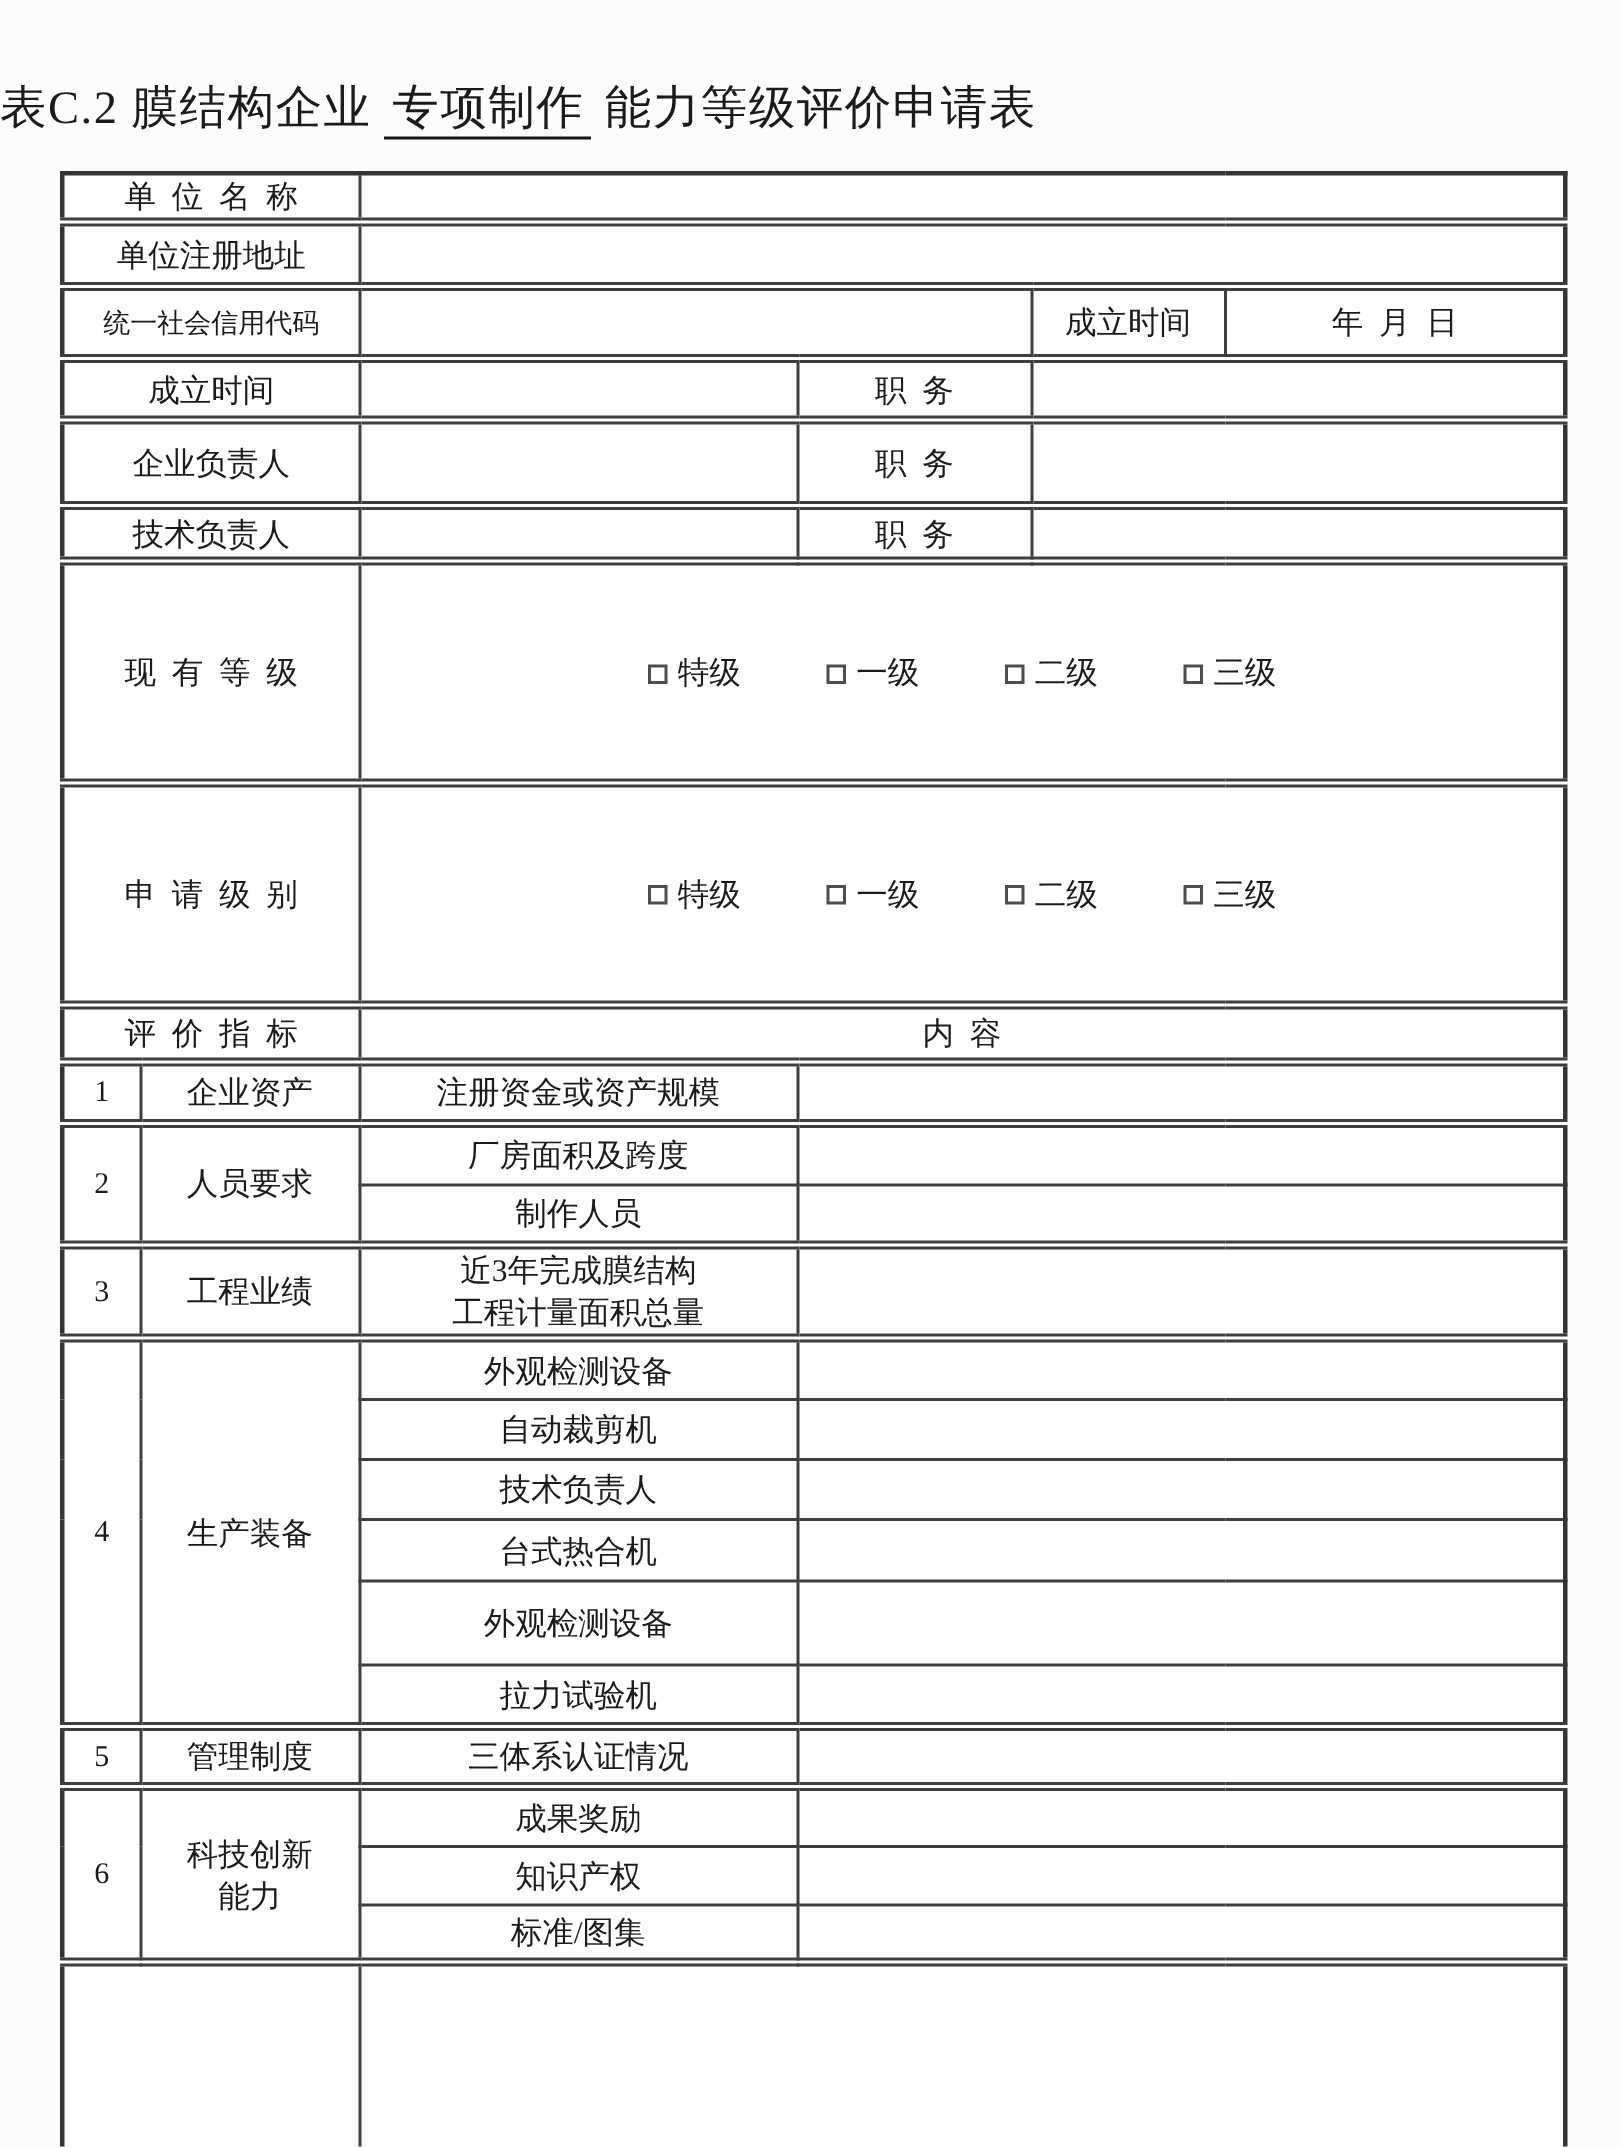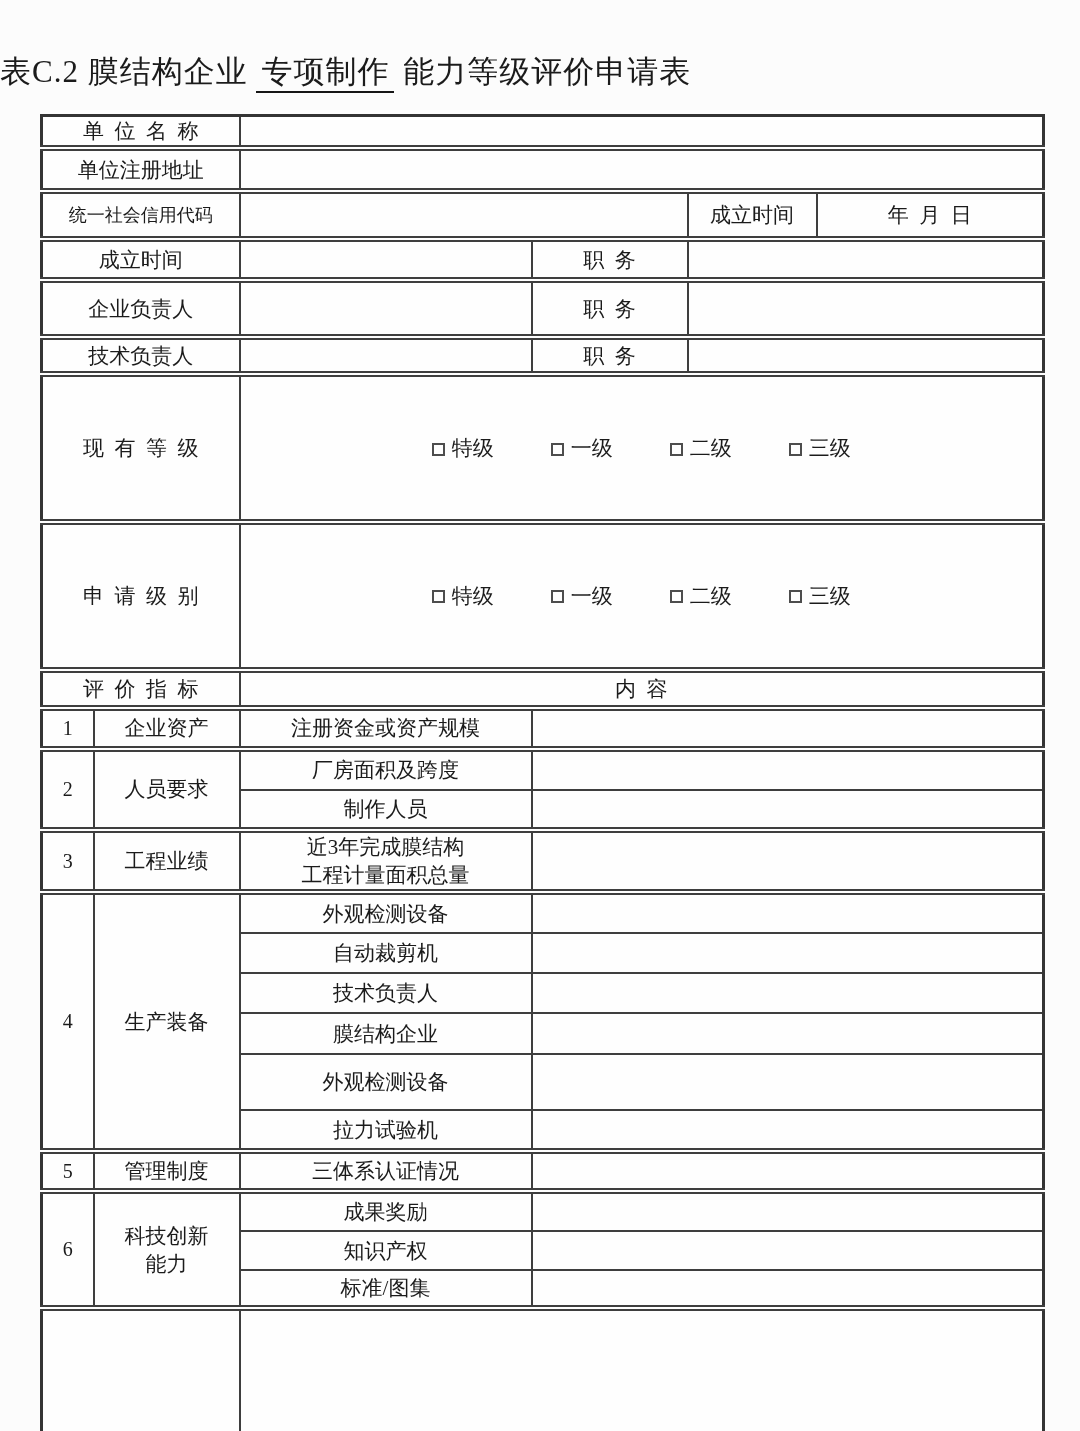--- a/index.html
+++ b/index.html
@@ -154,21 +154,21 @@
   </tr>
   <tr style="height:40px">
     <td>自动裁剪机</td>
     <td colspan="3"></td>
   </tr>
   <tr style="height:40px">
     <td>技术负责人</td>
     <td colspan="3"></td>
   </tr>
   <tr style="height:41px">
-    <td>膜结构企业</td>
+    <td>台式热合机</td>
     <td colspan="3"></td>
   </tr>
   <tr style="height:56px">
     <td>外观检测设备</td>
     <td colspan="3"></td>
   </tr>
   <tr style="height:41px">
     <td>拉力试验机</td>
     <td colspan="3"></td>
   </tr>

